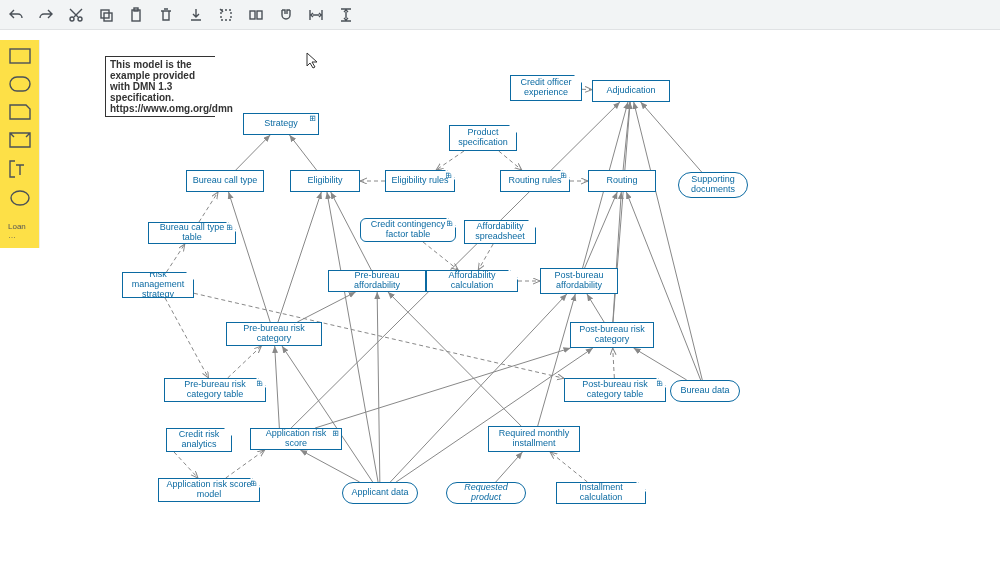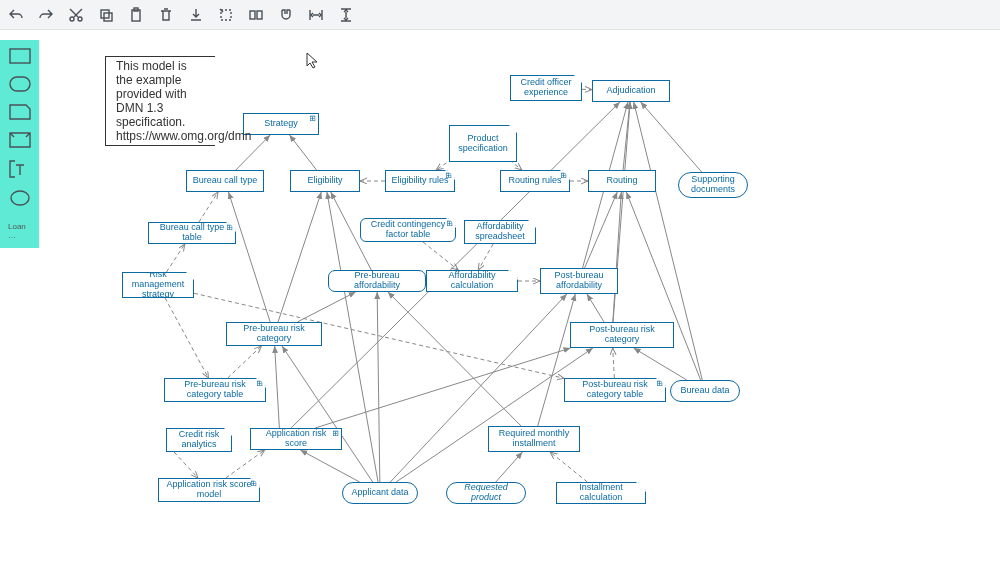--- a/index.html
+++ b/index.html
@@ -29,21 +29,21 @@
     justify-content: center;
     cursor: pointer;
   }
   .toolbar svg { stroke: #4a5057; fill: none; stroke-width: 1.4; }
   .palette {
     position: absolute;
     top: 40px; left: 0;
     width: 40px;
     padding: 8px 8px;
     border-right: 1px solid #eee;
-    background: #5eead4;
+    background: #fde047;
     display: flex;
     flex-direction: column;
     align-items: center;
     gap: 10px;
   }
   .palette .p-ic svg { stroke: #4a5057; fill: none; stroke-width: 1.4; }
   .palette .lbl { font-size: 8px; color: #555; margin-top: 4px; }
   .canvas {
     position: absolute;
     top: 30px; left: 40px;
@@ -81,24 +81,25 @@
   .table-mark::after {
     content:"⊞";
     position:absolute; top:1px; right:2px;
     font-size:8px; color:#0b6aa2;
   }
   .annotation {
     position:absolute;
     border-left: 1px solid #333;
     border-top: 1px solid #333;
     border-bottom: 1px solid #333;
-    font-size: 12px;
+    font-size: 10px;
     color:#333;
-    padding: 2px 10px;
+    padding: 2px 4px;
     background:transparent;
+    font-weight:bold;
   }
 </style>
 </head>
 <body>
 
 <div class="toolbar">
   <span class="tb-ic">
       <svg viewBox="0 0 16 16">
         <path d="M6 3 2 7l4 4M2 7h8a4 4 0 0 1 4 4"></path>
       </svg>
@@ -244,36 +245,36 @@
         <line x1="185.7058823529412" y1="448" x2="224.68627450980392" y2="420" stroke="#888" stroke-dasharray="4 3" marker-end="url(#arrow-open)"></line>
         <line x1="319.6296296296296" y1="452" x2="260.3703703703704" y2="420" stroke="#888" marker-end="url(#arrow)"></line>
         <line x1="455.77777777777777" y1="452" x2="482.44444444444446" y2="422" stroke="#888" marker-end="url(#arrow)"></line>
         <line x1="547.3518518518518" y1="452" x2="510.1296296296296" y2="422" stroke="#888" stroke-dasharray="4 3" marker-end="url(#arrow-open)"></line>
       </g>
   </svg>
   <div id="nodes">
       <div class="node ks bkm-b" style="left: 470px; top: 45px; width: 72px; height: 26px;">Credit officer experience</div>
       <div class="node decision" style="left: 552px; top: 50px; width: 78px; height: 22px;">Adjudication</div>
       <div class="node decision table-mark" style="left: 203px; top: 83px; width: 76px; height: 22px;">Strategy</div>
-      <div class="node ks bkm-b" style="left: 409px; top: 95px; width: 68px; height: 37px;">Product specification</div>
+      <div class="node ks bkm-b" style="left: 409px; top: 95px; width: 68px; height: 26px;">Product specification</div>
       <div class="node decision" style="left: 146px; top: 140px; width: 78px; height: 22px;">Bureau call type</div>
       <div class="node decision" style="left: 250px; top: 140px; width: 70px; height: 22px; text-align: center;">Eligibility</div>
       <div class="node bkm bkm-b table-mark" style="left: 345px; top: 140px; width: 70px; height: 22px;">Eligibility rules</div>
       <div class="node bkm bkm-b table-mark" style="left: 460px; top: 140px; width: 70px; height: 22px;">Routing rules</div>
       <div class="node decision" style="left: 548px; top: 140px; width: 68px; height: 22px;">Routing</div>
       <div class="node input-data" style="left: 638px; top: 142px; width: 70px; height: 26px;">Supporting documents</div>
       <div class="node bkm bkm-b table-mark" style="left: 108px; top: 192px; width: 88px; height: 22px;">Bureau call type table</div>
       <div class="node bkm bkm-b table-mark" style="left: 320px; top: 188px; width: 96px; height: 24px; border-radius: 6px;">Credit contingency factor table</div>
       <div class="node ks bkm-b" style="left: 424px; top: 190px; width: 72px; height: 24px;">Affordability spreadsheet</div>
       <div class="node ks bkm-b" style="left: 82px; top: 242px; width: 72px; height: 26px;">Risk management strategy</div>
-      <div class="node decision" style="left: 288px; top: 240px; width: 98px; height: 22px; border-radius: 7px;">Pre-bureau affordability</div>
+      <div class="node decision" style="left: 288px; top: 240px; width: 98px; height: 22px;">Pre-bureau affordability</div>
       <div class="node bkm bkm-b" style="left: 386px; top: 240px; width: 92px; height: 22px;">Affordability calculation</div>
       <div class="node decision" style="left: 500px; top: 238px; width: 78px; height: 26px;">Post-bureau affordability</div>
       <div class="node decision" style="left: 186px; top: 292px; width: 96px; height: 24px;">Pre-bureau risk category</div>
-      <div class="node decision" style="left: 530px; top: 292px; width: 104px; height: 26px;">Post-bureau risk category</div>
+      <div class="node decision" style="left: 530px; top: 292px; width: 84px; height: 26px;">Post-bureau risk category</div>
       <div class="node bkm bkm-b table-mark" style="left: 124px; top: 348px; width: 102px; height: 24px;">Pre-bureau risk category table</div>
       <div class="node bkm bkm-b table-mark" style="left: 524px; top: 348px; width: 102px; height: 24px;">Post-bureau risk category table</div>
       <div class="node input-data" style="left: 630px; top: 350px; width: 70px; height: 22px;">Bureau data</div>
       <div class="node ks bkm-b" style="left: 90px; top: 398px; width: 66px; height: 24px; margin-left: 36px;">Credit risk analytics</div>
       <div class="node decision table-mark" style="left: 194px; top: 398px; width: 92px; height: 22px; margin-left: 16px;">Application risk score</div>
       <div class="node decision" style="left: 448px; top: 396px; width: 92px; height: 26px;">Required monthly installment</div>
       <div class="node bkm bkm-b table-mark" style="left: 118px; top: 448px; width: 102px; height: 24px;">Application risk score model</div>
       <div class="node input-data" style="left: 302px; top: 452px; width: 76px; height: 22px;">Applicant data</div>
       <div class="node input-data" style="left: 406px; top: 452px; width: 80px; height: 22px; font-style: italic;">Requested product</div>
       <div class="node bkm bkm-b" style="left: 516px; top: 452px; width: 90px; height: 22px;">Installment calculation</div>

